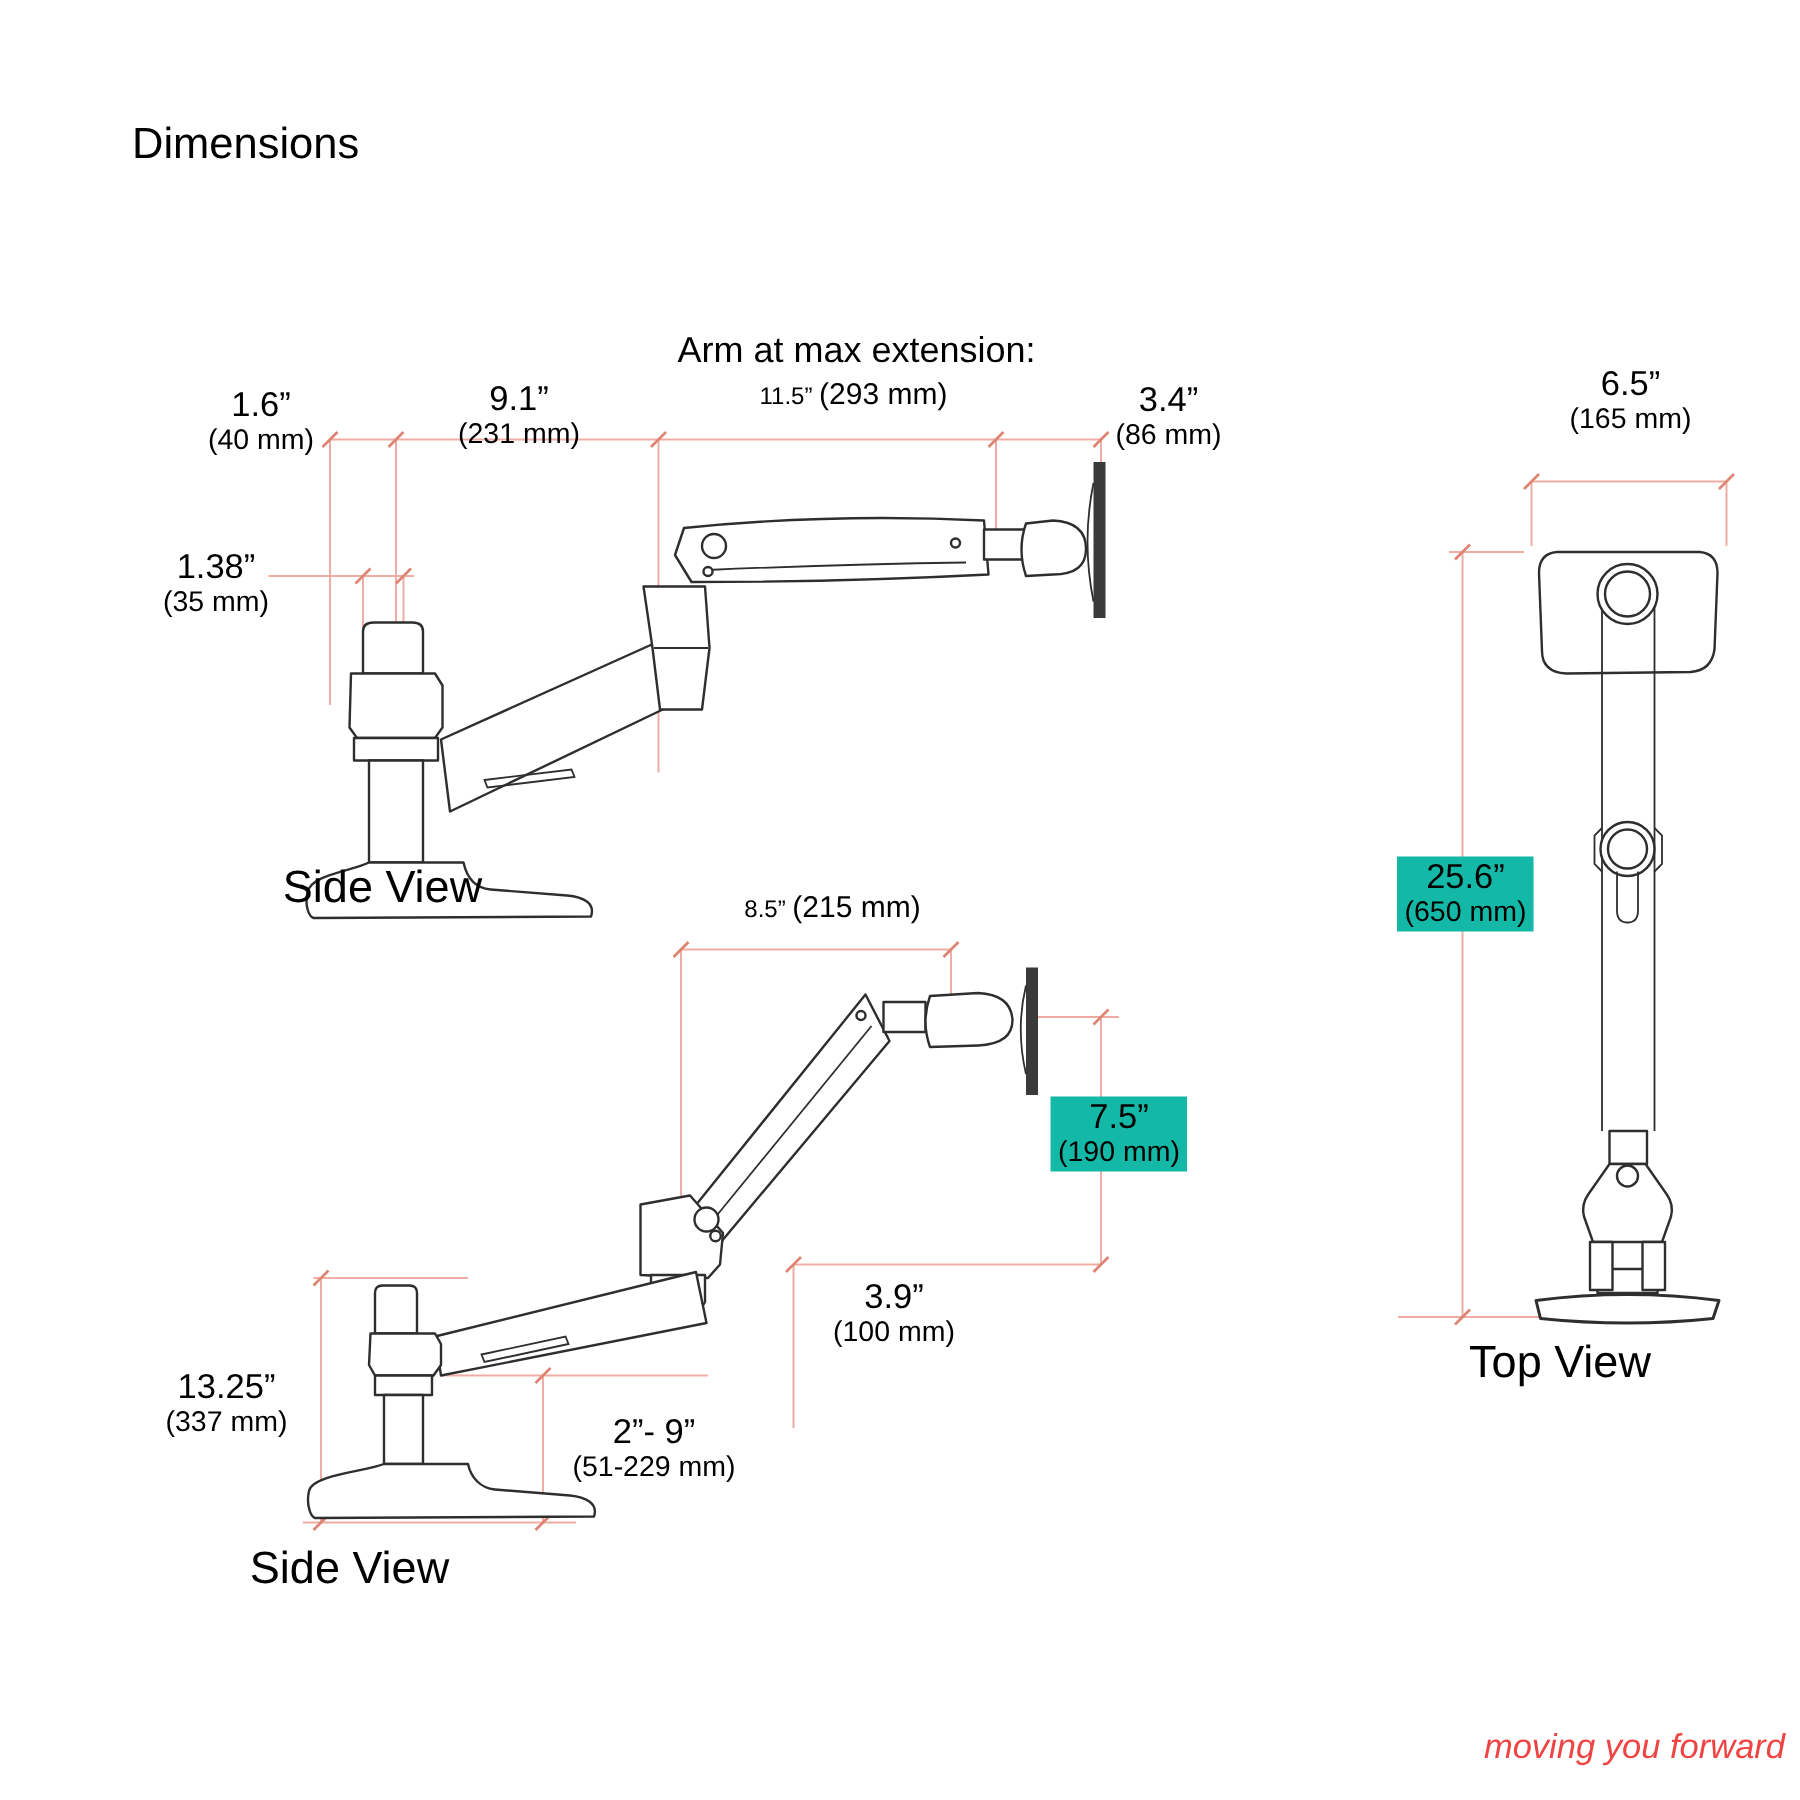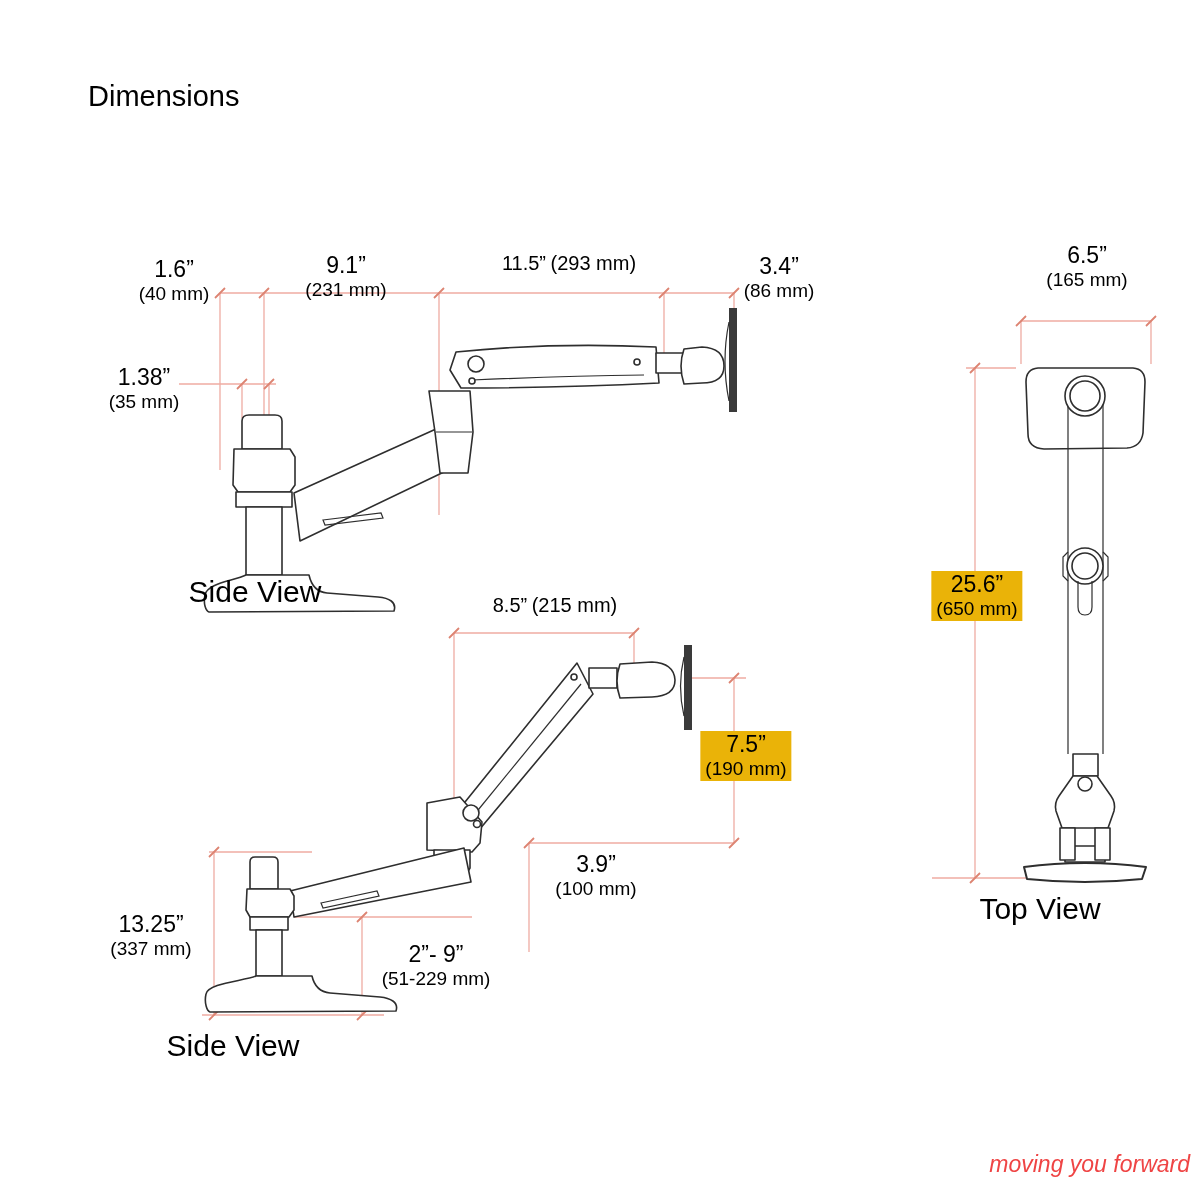--- a/index.html
+++ b/index.html
@@ -8,24 +8,24 @@
     font-family:Liberation Sans, sans-serif; color:#000; overflow:hidden;margin-left:24px;
   }
   svg { position:absolute; }
   .dim {
     position:absolute; transform:translateX(-50%);
     text-align:center; white-space:nowrap; line-height:1.18;
   }
   .din { font-size:23px; }
   .dmm { font-size:19px; }
   .heading { font-size:24px; }
-  .vin { font-size:20px; }
+  .vin { font-size:16px; }
   .vmm { font-size:20px; }
   .caption { font-size:30px; }
-  .onwhite { background:#eab308; padding:0 5px; }
+  .onwhite { background:#14b8a6; padding:0 5px; }
   .title { position:absolute; left:64px; top:80px; font-size:29px; }
   .logo-brand {
     position:absolute; left:932px; top:1086px; color:#1e3c5e;
     font-size:54px; font-weight:bold; letter-spacing:-2px; line-height:1;
   }
   .logo-reg { font-size:17px; vertical-align:28px; letter-spacing:0; }
   .logo-tagline {
     position:absolute; left:928px; top:1151px; width:238px; text-align:right;
     font-style:italic; font-size:23px; color:#ef4444;
   }
@@ -63,20 +63,21 @@
     </g>
     <g>
       <path class="ol" d="M158,196 Q158,190 165,190 L191,190 Q198,190 198,196 L198,224 L158,224 Z"></path>
       <path class="ol" d="M150,224 L206,224 L211,232 L211,260 L206,267 L154,267 L149,260 Z"></path>
       <rect class="ol" x="152" y="267" width="56" height="15"></rect>
       <rect class="ol" x="162" y="282" width="36" height="68"></rect>
       <path class="ol" d="M162,350 C150,356 123,358 121,370 C119,379 122,386 125,387 L310,386 C313,377 305,373 294,372 L243,368 C232,367 227,359 225,350 Z"></path>
     </g>
   </svg>
 
+  <div class="dim heading" style="left:547px; top:220px;">Arm at max extension:</div>
   <div class="dim" style="left:545px; top:252px;">
     <span class="vin">11.5”</span>
     <span class="vmm">(293 mm)</span>
   </div>
   <div class="dim" style="left:150px; top:256px;">
     <div class="din">1.6”</div>
     <div class="dmm">(40 mm)</div>
   </div>
   <div class="dim" style="left:322px; top:252px;">
     <div class="din">9.1”</div>

